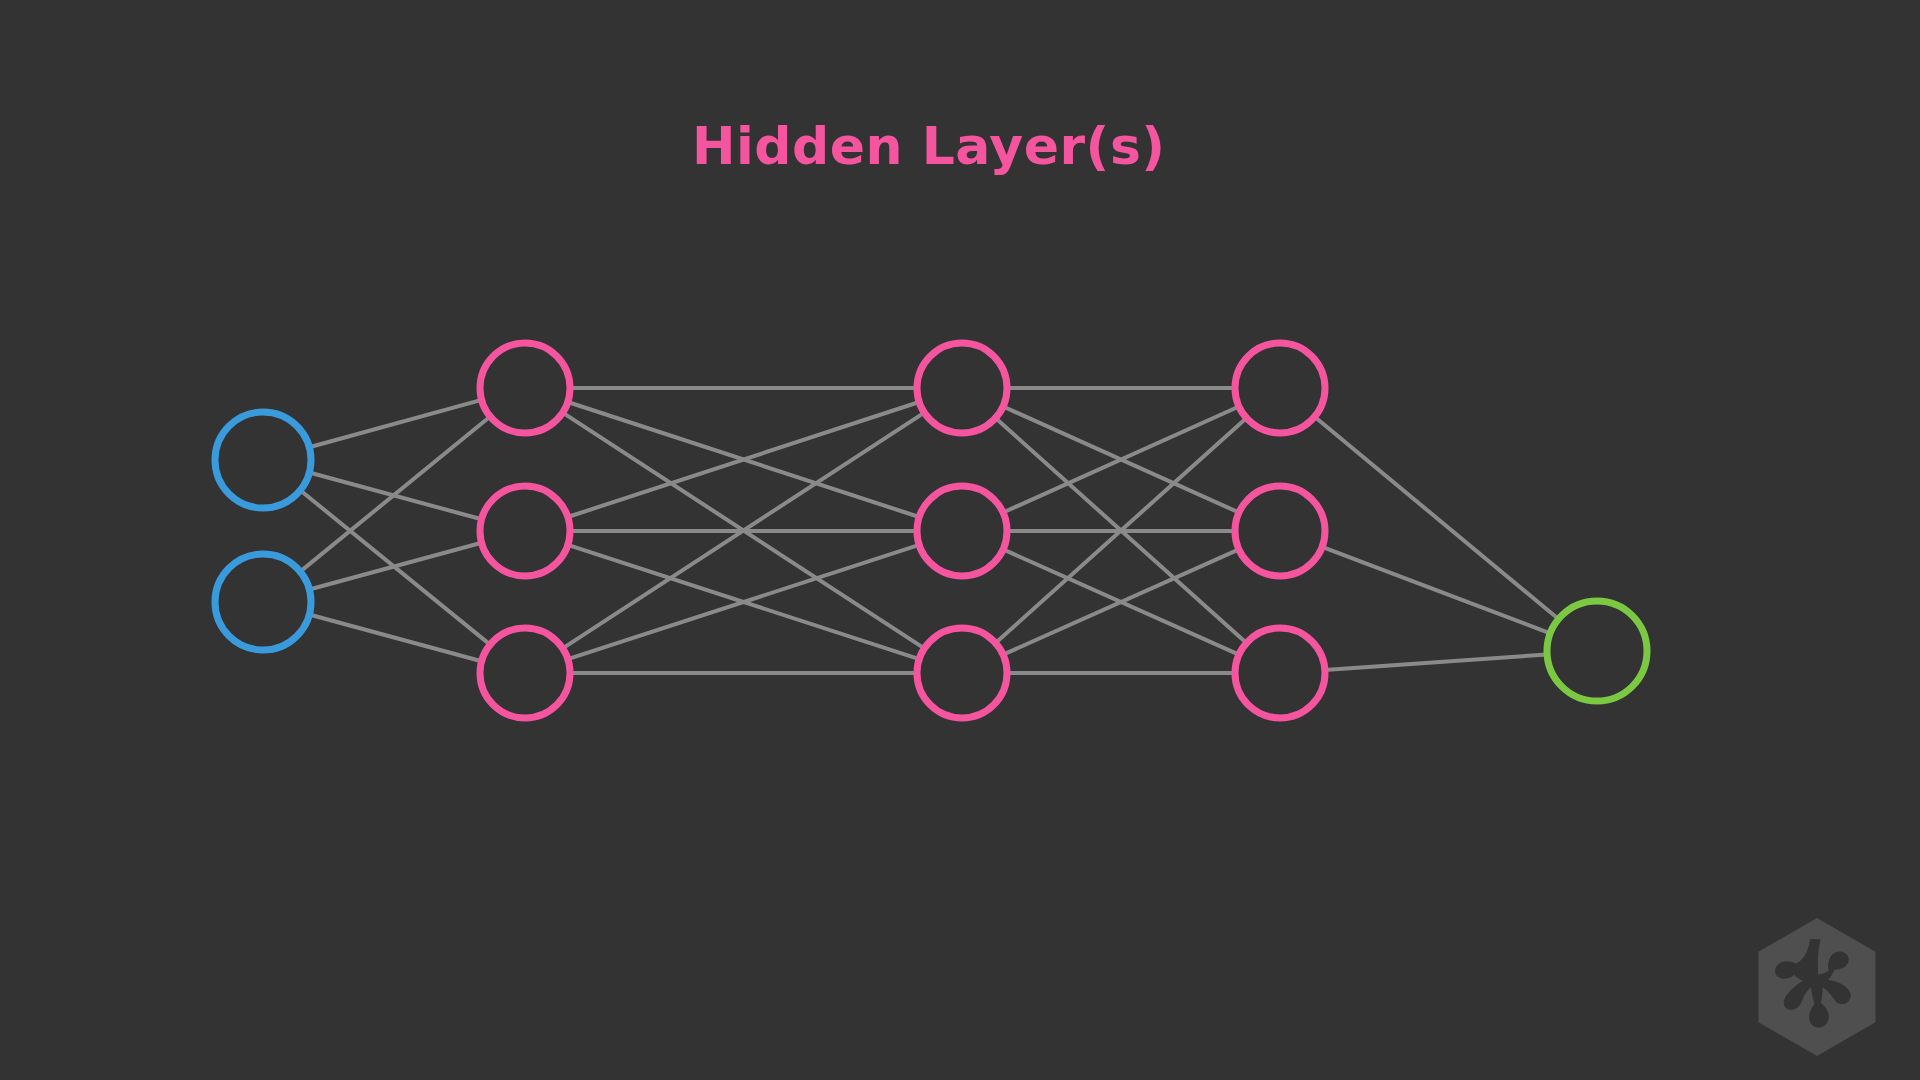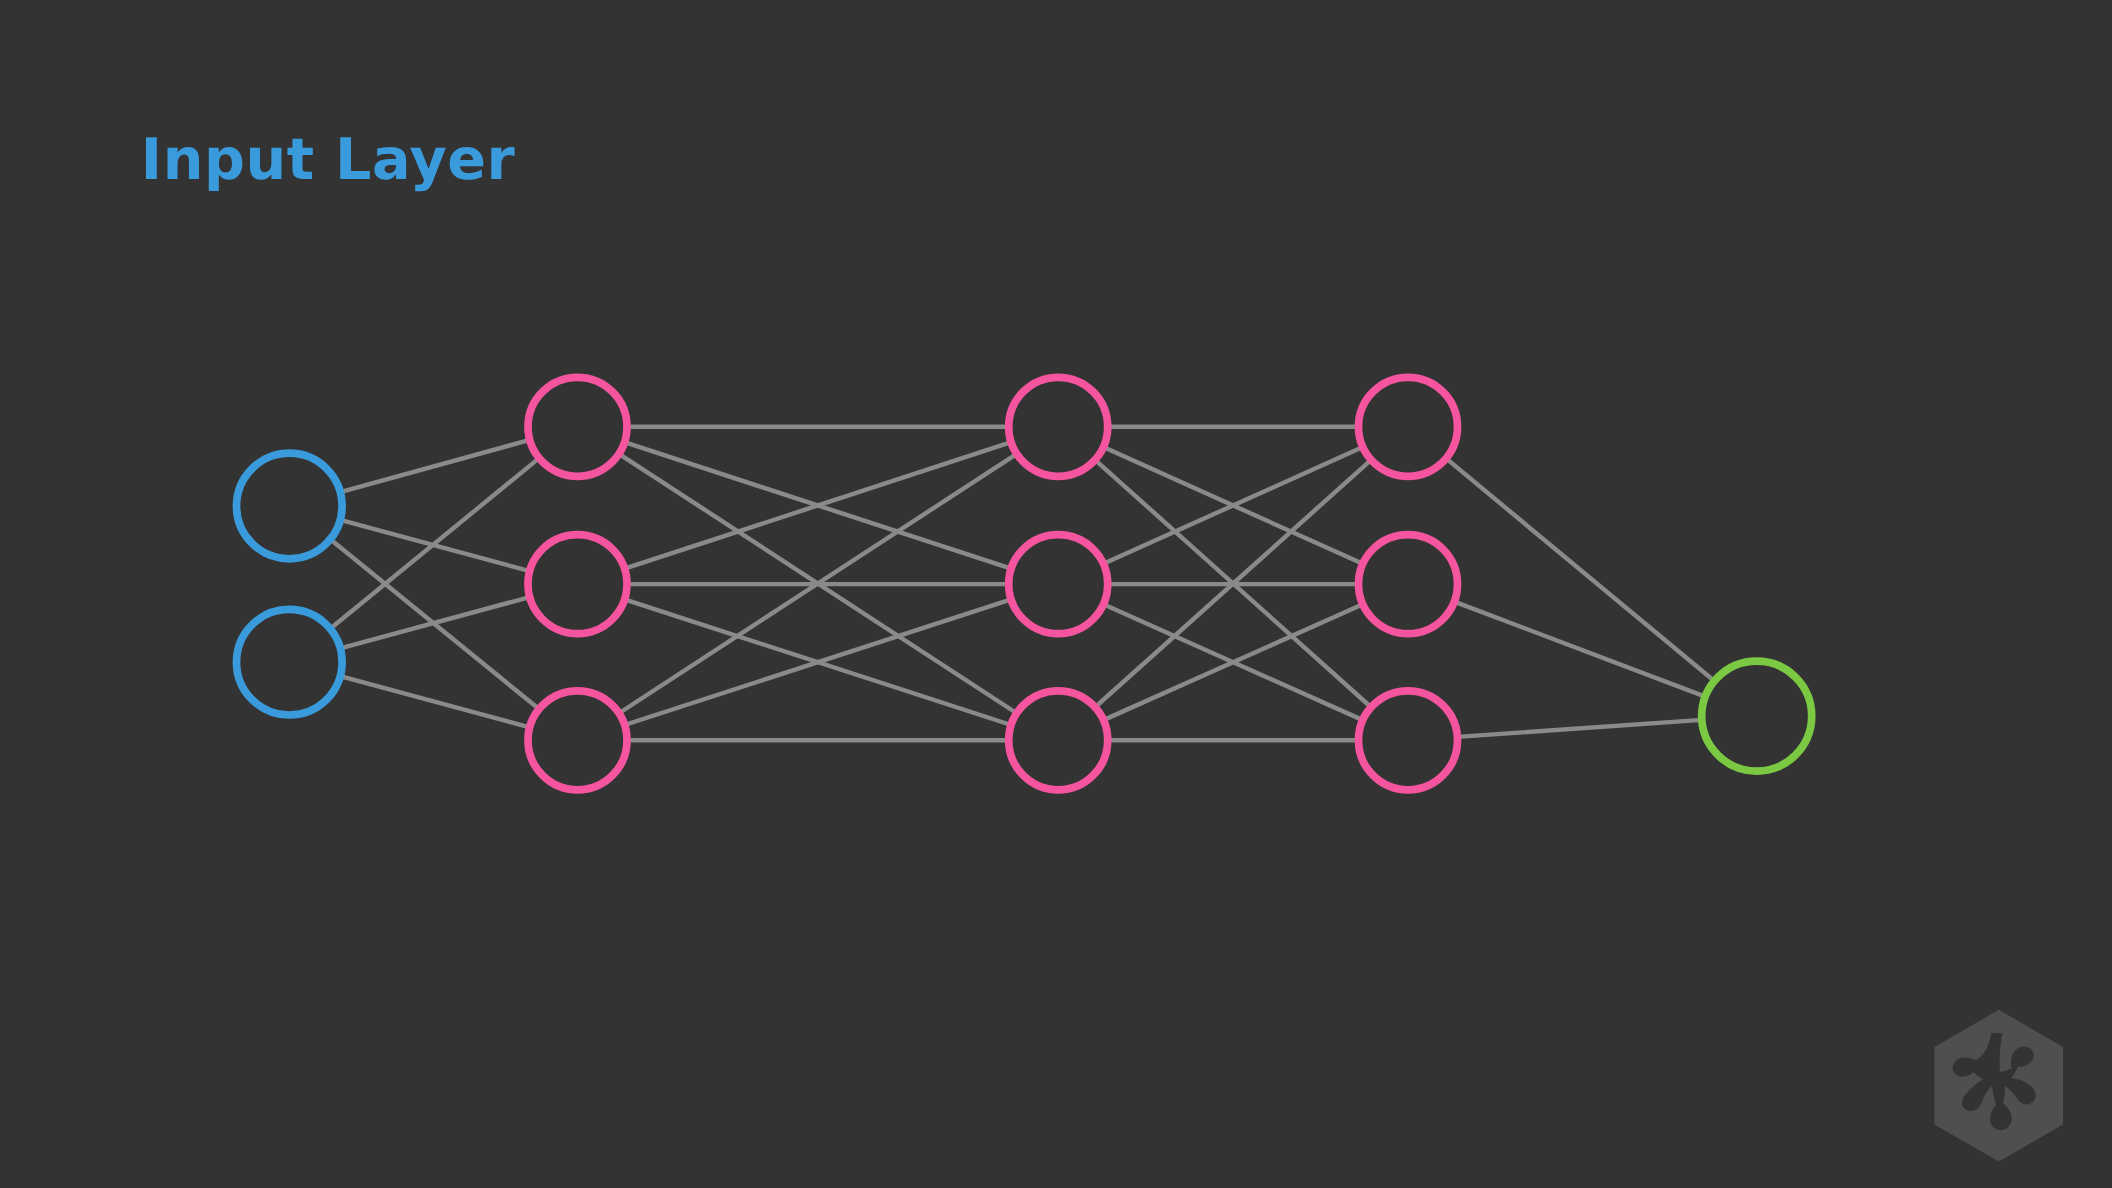--- a/index.html
+++ b/index.html
@@ -94,22 +94,22 @@
         <circle cx="962" cy="388" r="45" fill="none" stroke="#F5549E" stroke-width="7"></circle>
         <circle cx="962" cy="531" r="45" fill="none" stroke="#F5549E" stroke-width="7"></circle>
         <circle cx="962" cy="673" r="45" fill="none" stroke="#F5549E" stroke-width="7"></circle>
         <circle cx="1280" cy="388" r="45" fill="none" stroke="#F5549E" stroke-width="7"></circle>
         <circle cx="1280" cy="531" r="45" fill="none" stroke="#F5549E" stroke-width="7"></circle>
         <circle cx="1280" cy="673" r="45" fill="none" stroke="#F5549E" stroke-width="7"></circle>
         <circle cx="1597" cy="651" r="50" fill="none" stroke="#7BC943" stroke-width="7"></circle>
       </g>
   </svg>
 
-  <div class="layer-label" id="label-input" style="color: rgb(58, 155, 220);">Input Layer</div>
 
+  <div class="layer-label" id="label-hidden" style="color: rgb(245, 84, 158);">Hidden Layer(s)</div>
 
 
   <svg id="watermark" viewBox="0 0 100 100" xmlns="http://www.w3.org/2000/svg">
     <path id="wm-hex" d="M50 4 L89 26.5 L89 73.5 L50 96 L11 73.5 L11 26.5 Z" fill="#4F4F4F"></path>
     <path id="wm-glyph" d="M45.5 18 C44.0 26.5 41.5 31.5 36.0 34.5
              C31.0 32.0 26.0 32.5 23.5 35.5
              C20.8 38.8 22.0 43.0 26.0 44.2
              C29.4 45.2 32.6 44.0 34.6 41.8
              C36.6 43.6 38.6 45.0 40.6 45.9
              C36.2 48.6 31.8 52.4 29.0 56.6

